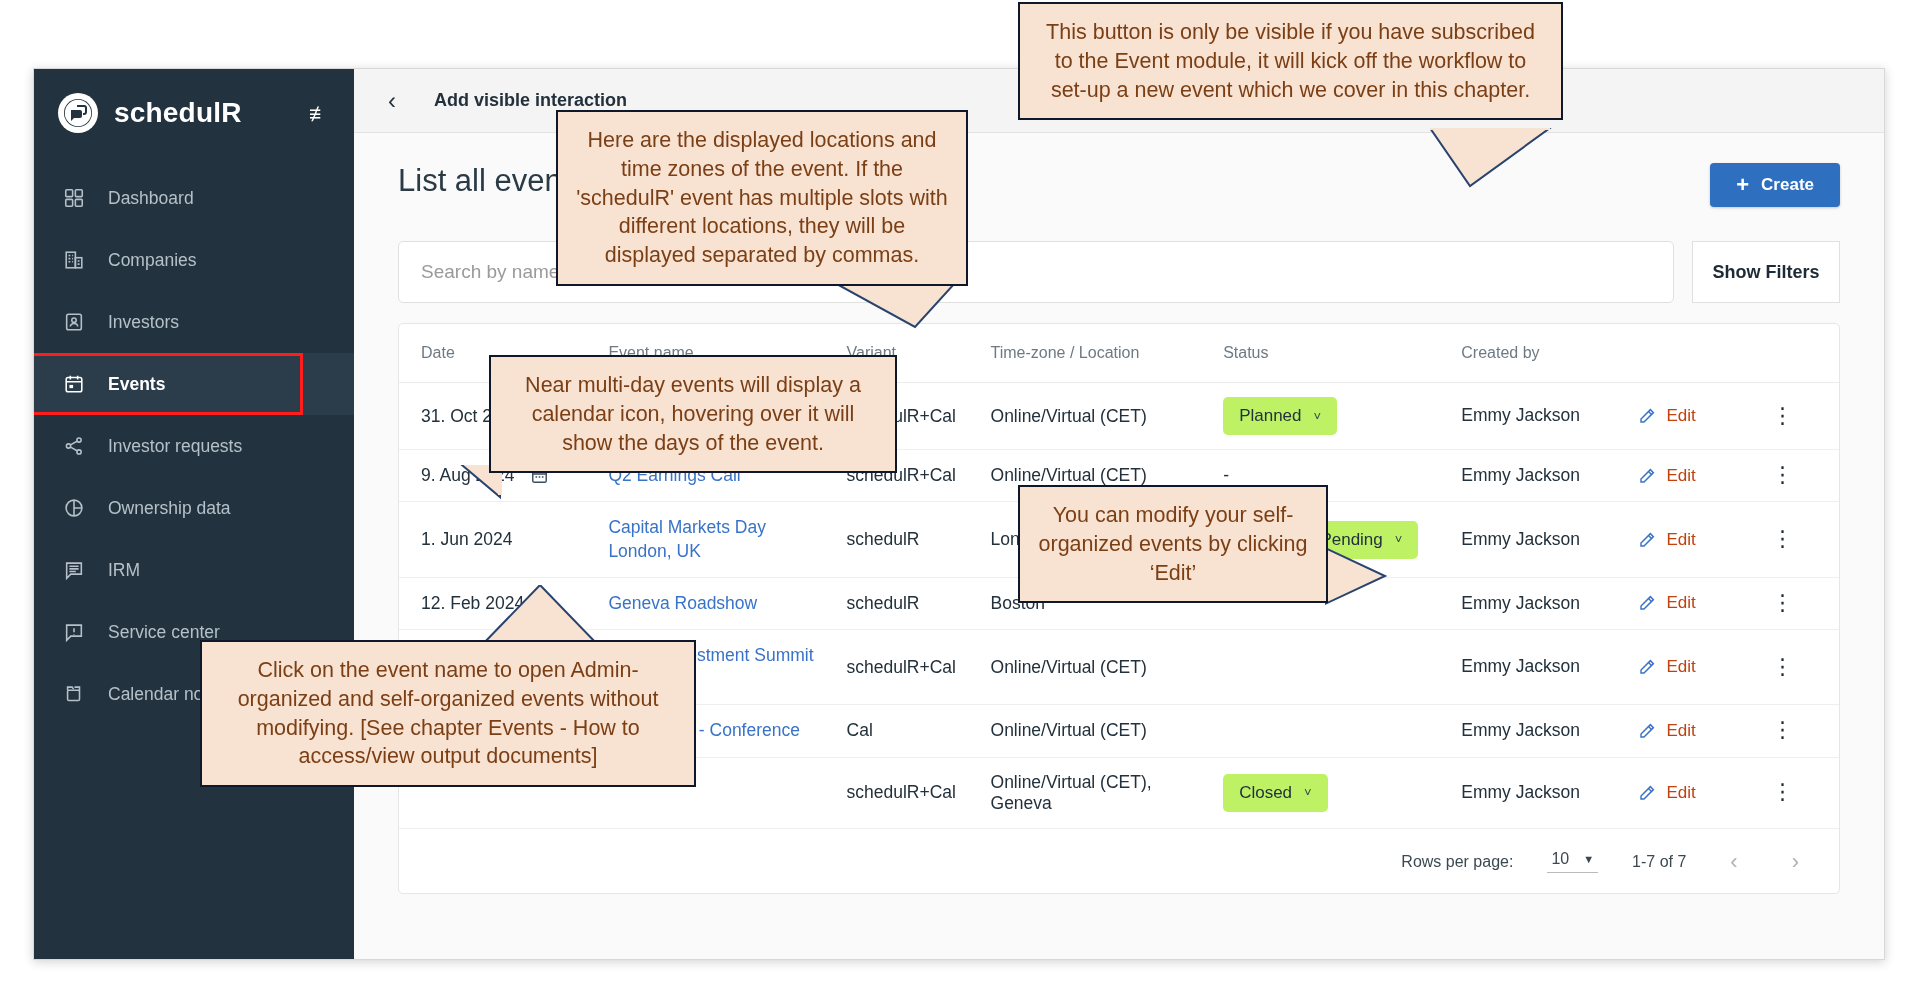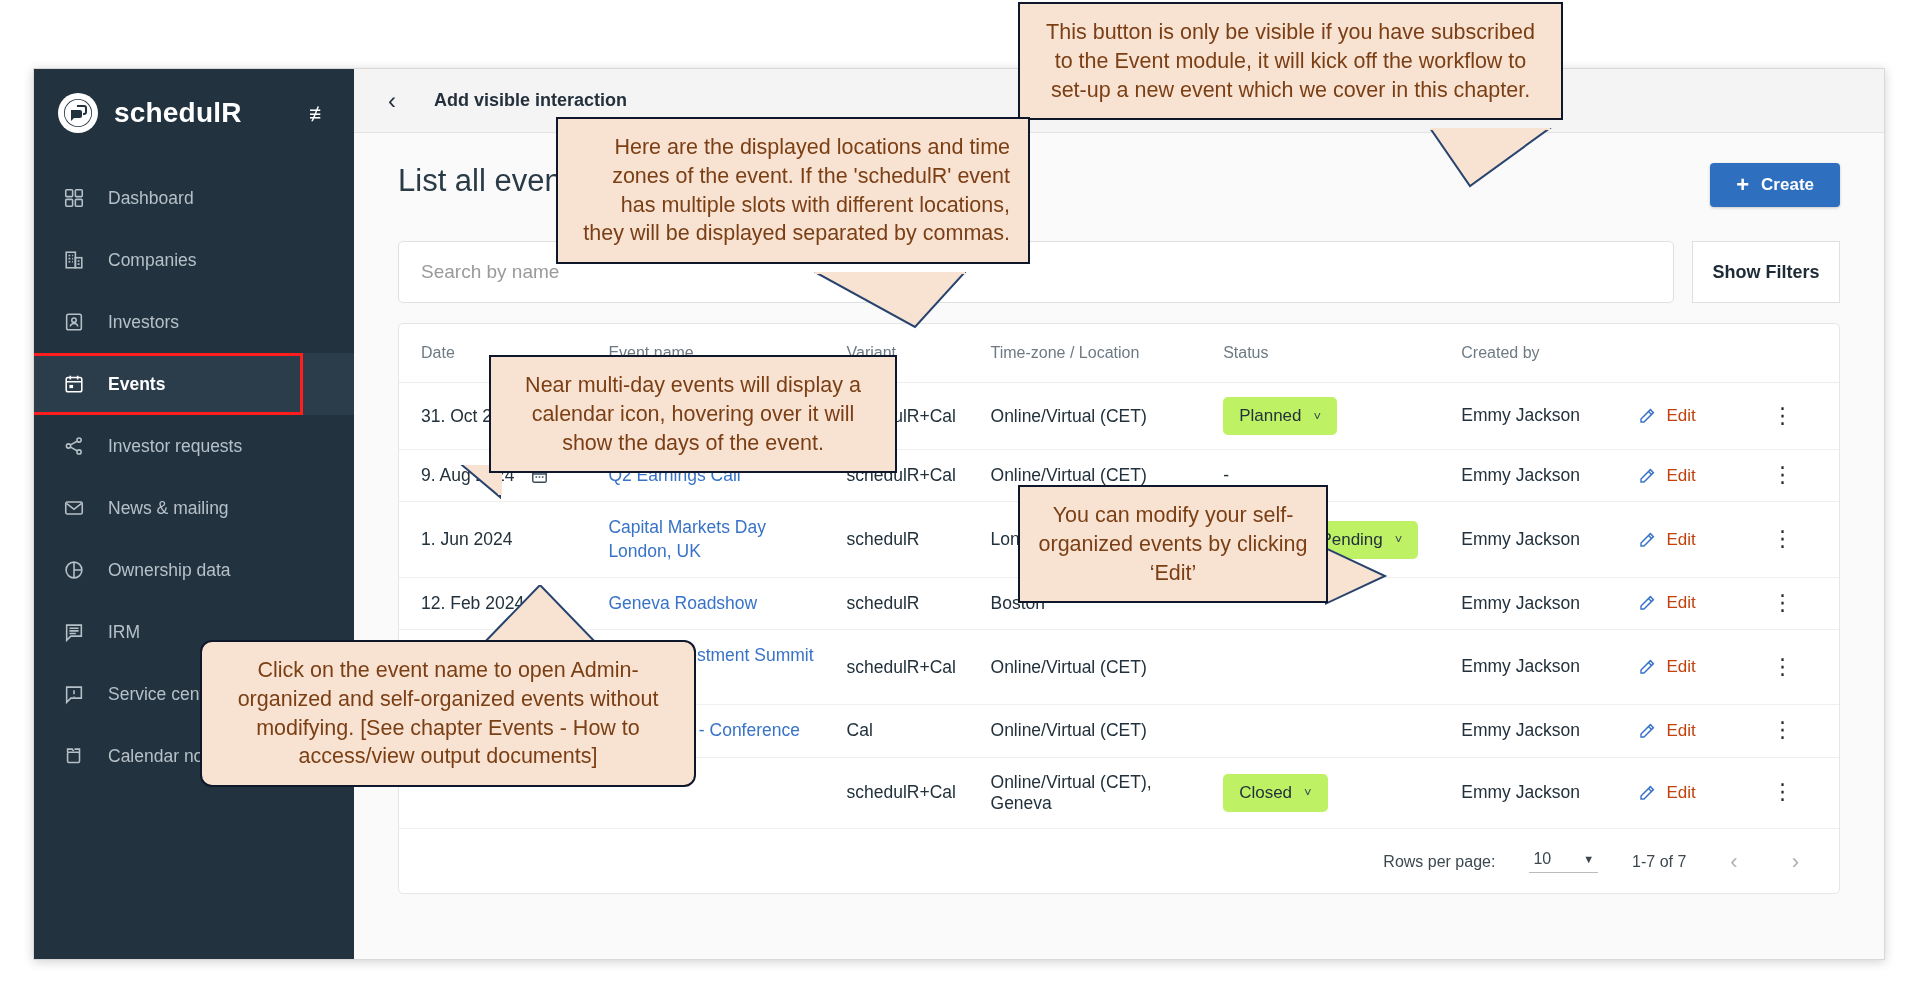--- a/index.html
+++ b/index.html
@@ -139,45 +139,45 @@
   .chip-caret{ font-size:13px;color:#3a4750; }
   .created-by{ line-height:1.34; }
   .edit-cell{ display:flex;align-items:center;gap:10px;color:#c2410c;cursor:pointer;font-size:17px; }
   .kebab{ color:#1f2b33;font-size:22px;line-height:1;cursor:pointer;letter-spacing:0; }
 
   .pager{
     display:flex;align-items:center;justify-content:flex-end;
     gap:34px;padding:20px 30px 18px 0;font-size:16px;color:#3c4850;
   }
   .rpp-select{
-    display:flex;align-items:center;gap:32px;
+    display:flex;align-items:center;gap:14px;
     border-bottom:1px solid #bbb;padding:0 4px 4px 4px;cursor:pointer;
   }
   .rpp-caret{ font-size:11px; }
   .pg-arrow{ color:#b0b0b0;font-size:22px;cursor:pointer;padding:0 10px; }
 
   
   .callout{
     position:absolute;
     background:#f8e2d2;
     border:2px solid #0f172a;
     color:#7b3f15;
     font-size:21.5px;
     line-height:1.34;
     text-align:center;
     padding:14px 18px;
     z-index:50;
   }
   .callout-tail{ position:absolute;z-index:49; }
 
   #callout-create{ left:1018px; top:2px; width:545px; }
-  #callout-tz{ left:556px; top:117px; width:474px;text-align:right; }
+  #callout-tz{ left:556px; top:110px; width:412px; }
   #callout-cal{ left:489px; top:355px; width:408px; }
   #callout-edit{ left:1018px; top:485px; width:310px; }
-  #callout-name{ left:200px; top:640px; width:496px;border-radius:12px; }
+  #callout-name{ left:200px; top:640px; width:496px; }
 </style>
 </head>
 <body>
 
 <div id="app-window">
 
   <div id="sidebar">
 
     <div class="brand">
       <div class="brand-logo">
@@ -247,29 +247,20 @@
           <svg viewBox="0 0 24 24" width="22" height="22">
               <circle cx="17.5" cy="5.5" r="2.3"></circle>
               <circle cx="17.5" cy="18.5" r="2.3"></circle>
               <circle cx="6" cy="12" r="2.3"></circle>
               <path d="M8.2 10.8l7.1-4M8.2 13.2l7.1 4"></path>
             </svg>
         </span>
         <span>Investor requests</span>
       </div>
 
-      <div class="nav-item">
-        <span class="nav-ico">
-          <svg viewBox="0 0 24 24" width="22" height="22">
-              <rect x="3" y="5.5" width="18" height="13" rx="1.6"></rect>
-              <path d="M3.8 7l8.2 6.4L20.2 7"></path>
-            </svg>
-        </span>
-        <span>News &amp; mailing</span>
-      </div>
 
       <div class="nav-item">
         <span class="nav-ico">
           <svg viewBox="0 0 24 24" width="22" height="22">
               <circle cx="12" cy="12" r="8.6"></circle>
               <path d="M12 3.4v17.2M12 12h8.6"></path>
             </svg>
         </span>
         <span>Ownership data</span>
       </div>

